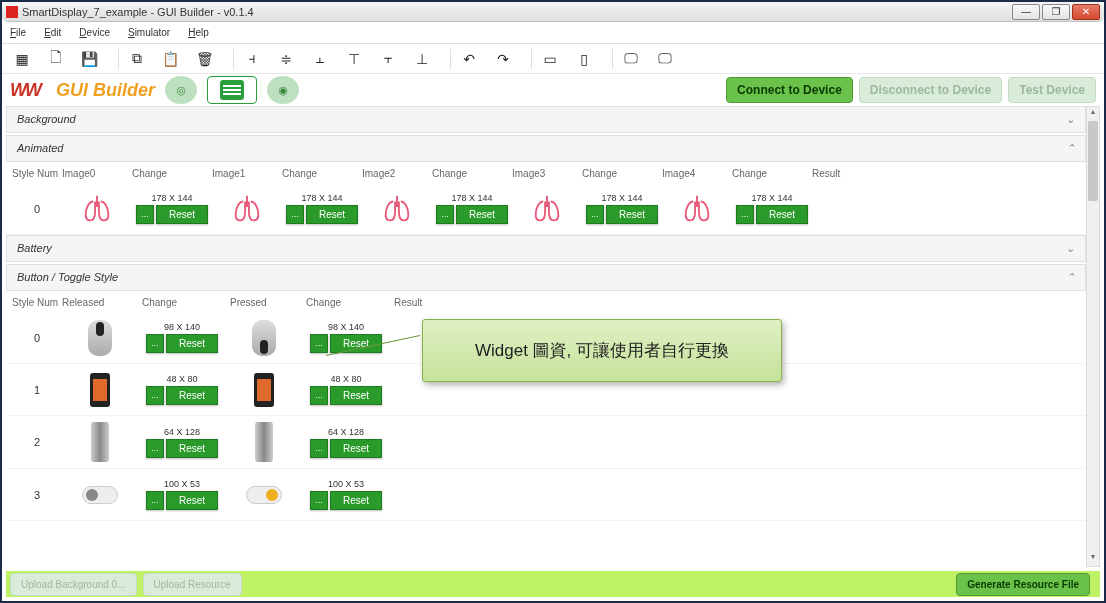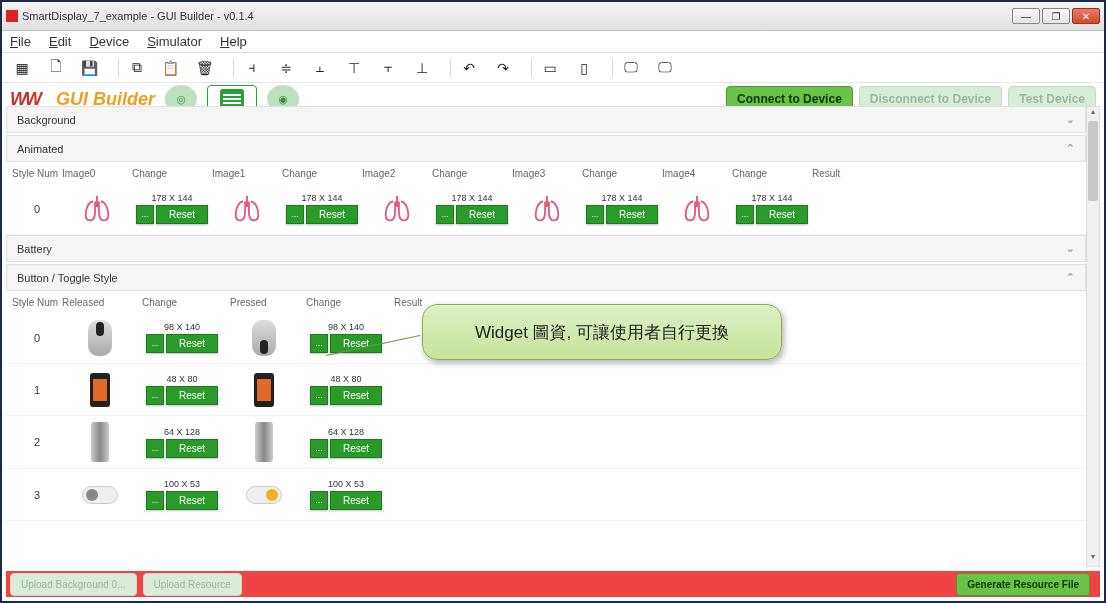--- a/index.html
+++ b/index.html
@@ -1,28 +1,28 @@
 <!DOCTYPE html>
 <html><head>
 <meta charset="utf-8">
 <style>
 * { box-sizing: border-box; margin: 0; padding: 0; }
 body { font-family: "Segoe UI", Arial, sans-serif; font-size: 11px; color: #333; background: #fff; width: 1106px; height: 603px; overflow: hidden; border: 2px solid #1a2b4a; position: relative; }
 
 
-.titlebar { height: 29px; background: linear-gradient(#f4f4f4,#e0e0e0); border-bottom: 1px solid #c0c0c0; display: flex; align-items: center; padding: 0 4px; font-size: 11px; }
+.titlebar { height: 20px; background: linear-gradient(#f4f4f4,#e0e0e0); border-bottom: 1px solid #c0c0c0; display: flex; align-items: center; padding: 0 4px; font-size: 11px; border-radius: 7px; }
 .titlebar .app-icon { width:12px; height:12px; background:#d22; margin-right:4px; }
 .titlebar .title-text { flex:1; color:#333; }
 .titlebar .win-controls { display:flex; }
 .titlebar .win-btn { width:28px; height:16px; margin-left:2px; display:flex; align-items:center; justify-content:center; border:1px solid #888; background:linear-gradient(#f8f8f8,#e4e4e4); font-size:10px; border-radius:2px; }
 .titlebar .win-btn.close { background:linear-gradient(#e97a6a,#d44a2e); color:#fff; border-color:#a03020; }
 
 
 .menubar { height: 22px; background:#fff; border-bottom:1px solid #ddd; display:flex; align-items:center; padding:0 8px; }
-.menubar span { margin-right:18px; font-size:13px; color:#333; cursor:default; }
+.menubar span { margin-right:18px; font-size:10px; color:#333; cursor:default; }
 .menubar span u { text-decoration: underline; }
 
 
 .toolbar { height:30px; background:#fff; border-bottom:1px solid #e6e6e6; display:flex; align-items:center; padding:0 8px; }
 .toolbar .tbtn { width:24px; height:24px; margin-right:10px; display:flex; align-items:center; justify-content:center; color:#222; font-size:14px; }
 .toolbar .sep { width:1px; height:20px; background:#ddd; margin:0 6px; }
 
 
 .logorow { height:32px; background:#fff; display:flex; align-items:center; padding:0 8px; position:relative; }
 .logo { display:flex; align-items:center; font-style:italic; font-weight:bold; font-size:18px; }
@@ -37,21 +37,21 @@
 .rbtn.connect { background:#6bc24a; border-color:#4f9a34; color:#083a00; }
 .rbtn.disabled { background:#d9ecd9; border-color:#c3dcc3; color:#9db89d; }
 
 
 .content { position:absolute; top:104px; left:4px; right:18px; bottom:34px; overflow-y:auto; overflow-x:hidden; background:#fff; }
 .scrollbar { position:absolute; right:4px; top:104px; bottom:34px; width:14px; background:#f0f0f0; border:1px solid #ddd; }
 .scrollbar .thumb { position:absolute; top:0; left:1px; right:1px; height:80px; background:#c8c8c8; border-radius:2px; }
 .scrollbar .arrow { position:absolute; left:0; right:0; height:14px; text-align:center; font-size:8px; color:#666; }
 
 
-.section-header { background:#f5f5f5; border:1px solid #e0e0e0; padding:6px 10px; font-size:11px; color:#333; display:flex; justify-content:space-between; align-items:center; cursor:pointer; margin-bottom:2px; }
+.section-header { background:#f5f5f5; border:1px solid #e0e0e0; padding:6px 10px; font-size:11px; color:#333; display:flex; justify-content:space-between; align-items:flex-start; cursor:pointer; margin-bottom:2px;font-style:italic; }
 .section-header .chev { font-size:11px; color:#888; }
 
 
 .colrow { display:flex; padding:4px 6px; font-size:10px; color:#666; background:#fff; }
 .colrow > div { }
 
 
 .datarow { display:flex; align-items:center; padding:6px 6px; border-bottom:1px solid #f2f2f2; min-height:52px; }
 .cell { display:flex; align-items:center;justify-content:center; }
 .cell.num { width:50px; justify-content:center; font-size:11px; }
@@ -70,25 +70,25 @@
 .thumb-lever.down::after { top:auto; bottom:2px; }
 .thumb-phone { width:20px; height:34px; background:#222; border-radius:3px; display:flex; align-items:center; justify-content:center; }
 .thumb-phone .scr { width:14px; height:22px; background:#e06a2a; }
 .thumb-bar { width:18px; height:40px; background:linear-gradient(90deg,#ccc,#888,#ccc); border-radius:3px; }
 .thumb-toggle { width:36px; height:18px; border-radius:9px; background:#eee; border:1px solid #ccc; position:relative; }
 .thumb-toggle::after { content:""; position:absolute; top:2px; width:12px; height:12px; border-radius:50%; background:#888; }
 .thumb-toggle.off::after { left:3px; }
 .thumb-toggle.on::after { right:3px; background:#f0b020; }
 
 
-.callout { position:absolute; left:416px; top:11px; width:360px; height:56px; background:linear-gradient(#dff0c4,#c5e29a); border:1px solid #8ab04a; border-radius:15px; box-shadow:2px 3px 6px rgba(0,0,0,0.3); display:flex; align-items:center; justify-content:center; font-size:17px; color:#222; z-index:50; }
+.callout { position:absolute; left:416px; top:26px; width:360px; height:63px; background:linear-gradient(#dff0c4,#c5e29a); border:1px solid #8ab04a; border-radius:3px; box-shadow:2px 3px 6px rgba(0,0,0,0.3); display:flex; align-items:center; justify-content:center; font-size:17px; color:#222; z-index:50; }
 .callout-line { position:absolute; left:320px; top:62px; width:96px; height:1px; background:#6a9a3a; transform-origin:left center; transform:rotate(-12deg); z-index:49; }
 
 
-.footer { position:absolute; left:4px; right:4px; bottom:4px; height:26px; background:#ef4444; display:flex; align-items:center; padding:0 4px; }
+.footer { position:absolute; left:4px; right:4px; bottom:4px; height:26px; background:#bef264; display:flex; align-items:center; padding:0 4px; }
 .footer .fbtn { padding:5px 10px; border-radius:4px; font-size:10px; margin-right:6px; border:1px solid; }
 .footer .fbtn.dis { background:#d9ecd9; border-color:#c3dcc3; color:#9db89d; }
 .footer .spacer { flex:1; }
 .footer .fbtn.gen { background:#6bc24a; border-color:#4f9a34; color:#083a00; font-weight:600; }
 
 
 .brow .cell.img { width:76px; }
 .brow .cell.chg { width:88px; }
 </style>
 </head>

